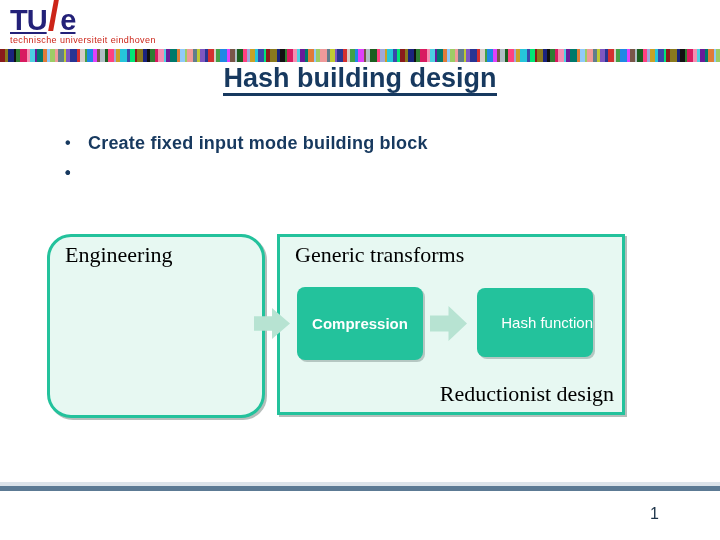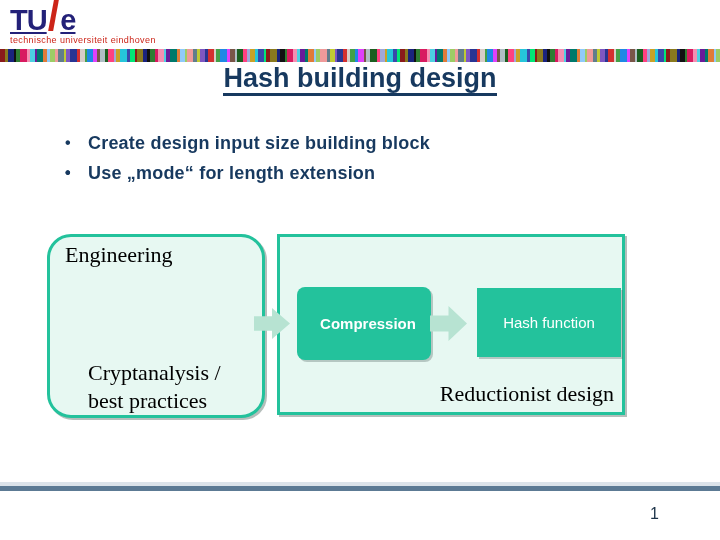--- a/index.html
+++ b/index.html
@@ -57,22 +57,22 @@
     position:absolute;top:5px;left:15px;font-family:"Liberation Serif",serif;
     font-size:22px;color:#000;white-space:nowrap;
   }
   .node{
     position:absolute;background:var(--accent-green,#23c29c);color:#fff;
     display:flex;flex-direction:column;justify-content:center;text-align:center;
     box-shadow:2px 2px 0 rgba(90,110,105,.35);
   }
   .node .nl{font-size:15px;line-height:19px;font-weight:bold;}
   .node-perm{left:72px;top:50px;width:124px;height:71px;border-radius:11px;}
-  .node-comp{left:17px;top:50px;width:126px;height:73px;border-radius:8px;padding-left:8px;}
-  .node-hash{left:197px;top:51px;width:144px;height:69px;border-radius:0;}
+  .node-comp{left:17px;top:50px;width:126px;height:73px;border-radius:8px;}
+  .node-hash{left:197px;top:51px;width:116px;height:69px;border-radius:8px;text-align:right;}
   .node-hash .nl{font-weight:normal;}
 
   .caption-left{
     position:absolute;left:38px;top:122px;font-family:"Liberation Serif",serif;
     font-size:22px;line-height:28px;color:#000;white-space:nowrap;
   }
   .caption-right{
     position:absolute;right:8px;bottom:5px;font-family:"Liberation Serif",serif;
     font-size:22px;color:#000;white-space:nowrap;
   }
@@ -280,40 +280,36 @@
       <span style="width: 4px; background: rgb(156, 204, 101);"></span>
     </div>
 
   <div class="title-wrap">
     <span>Hash building design</span>
   </div>
 
   <ul class="bullets">
     <li>
       <span class="dot">•</span>
-      <span>Create design input size building block</span>
+      <span>Create fixed input mode building block</span>
     </li>
     <li>
       <span class="dot">•</span>
     </li>
     <li>
       <span class="dot">•</span>
-      <span>Use „mode“ for length extension</span>
     </li>
   </ul>
 
   <div class="panel panel-left">
     <div class="panel-heading">Engineering</div>
-    <div class="caption-left">
-      <div>Cryptanalysis /</div>
-      <div>best practices</div>
-    </div>
   </div>
 
   <div class="panel panel-right">
+    <div class="panel-heading">Generic transforms</div>
     <div class="node node-comp">
       <div class="nl">Compression</div>
     </div>
     <div class="node node-hash">
       <div class="nl">Hash function</div>
     </div>
     <div class="caption-right">Reductionist design</div>
   </div>
 
   <div class="blockarrow arrow-1"></div>

